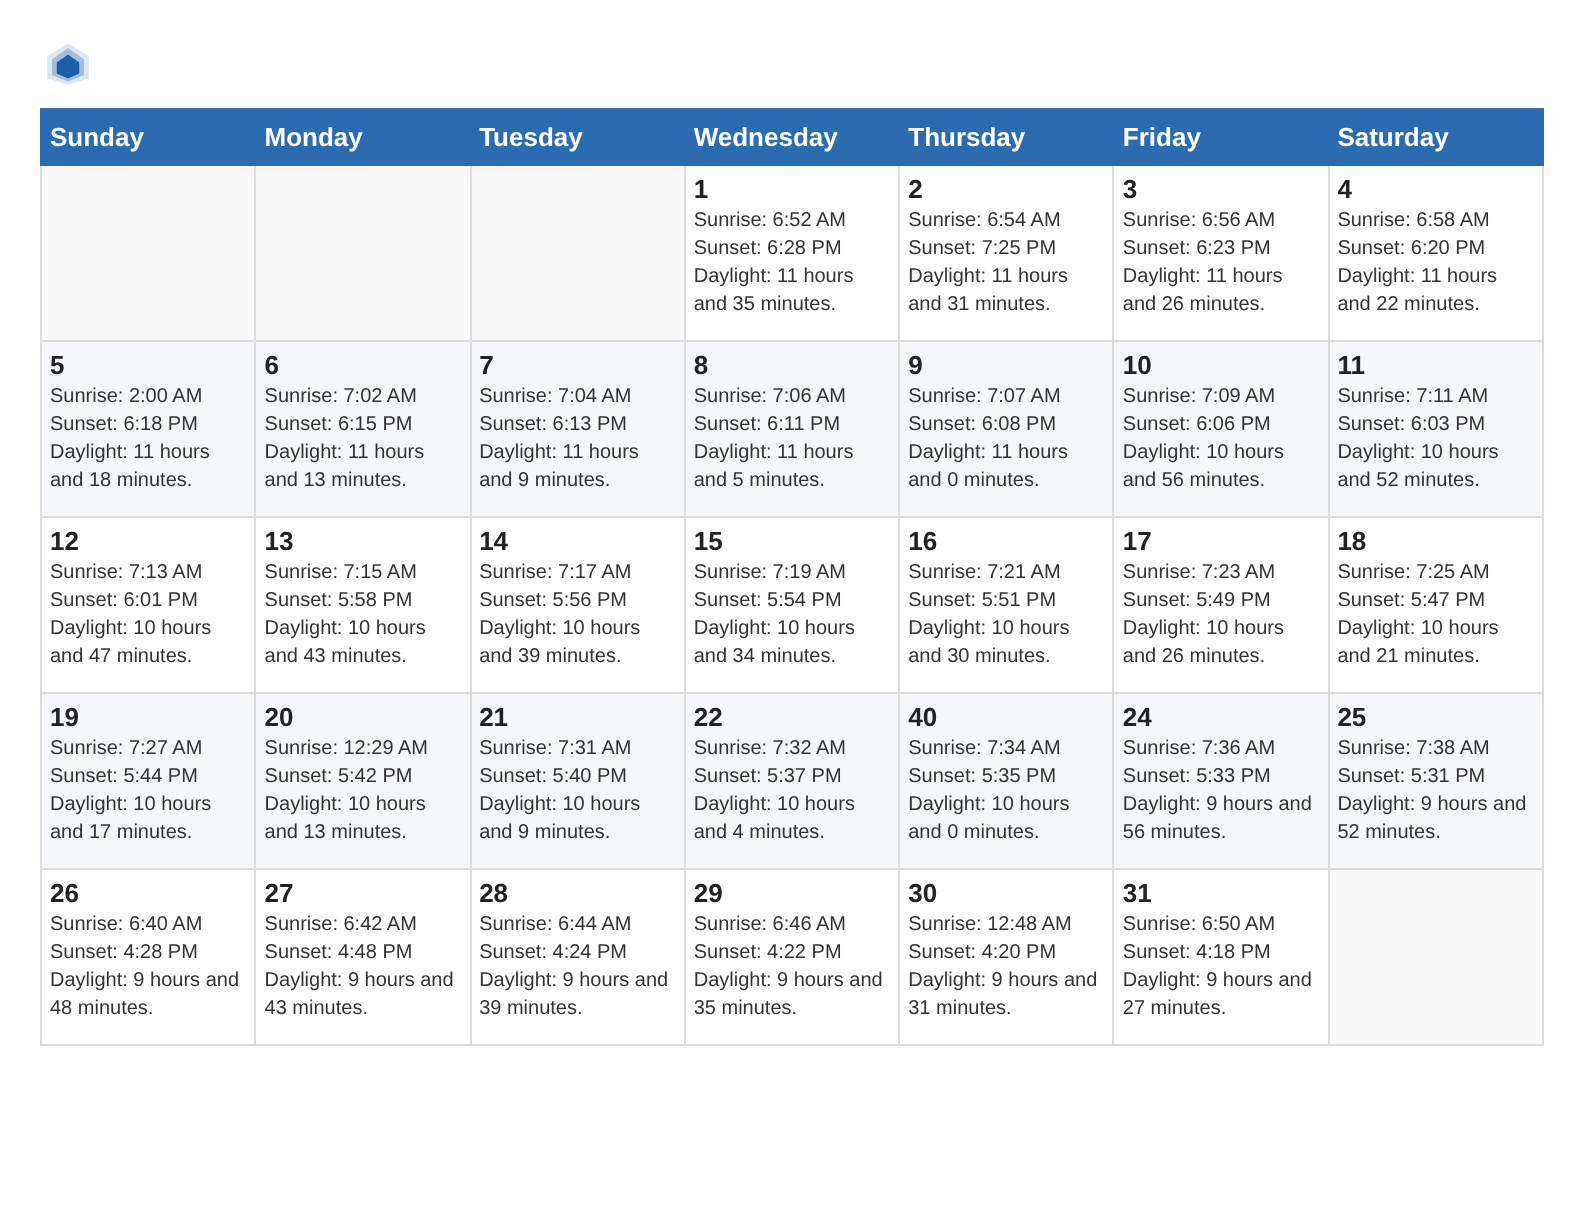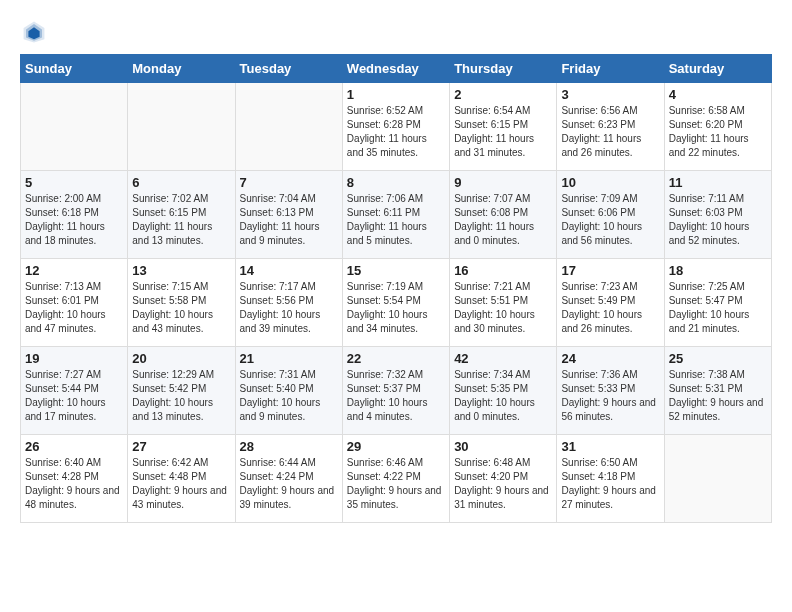--- a/index.html
+++ b/index.html
@@ -130,21 +130,21 @@
         <td>
           <span class="day-number">1</span>
           <div class="cell-content">Sunrise: 6:52 AM
 Sunset: 6:28 PM
 Daylight: 11 hours
 and 35 minutes.</div>
         </td>
         <td>
           <span class="day-number">2</span>
           <div class="cell-content">Sunrise: 6:54 AM
-Sunset: 6:15 PM
+Sunset: 7:25 PM
 Daylight: 11 hours
 and 31 minutes.</div>
         </td>
         <td>
           <span class="day-number">3</span>
           <div class="cell-content">Sunrise: 6:56 AM
 Sunset: 6:23 PM
 Daylight: 11 hours
 and 26 minutes.</div>
         </td>
@@ -281,21 +281,21 @@
 and 9 minutes.</div>
         </td>
         <td>
           <span class="day-number">22</span>
           <div class="cell-content">Sunrise: 7:32 AM
 Sunset: 5:37 PM
 Daylight: 10 hours
 and 4 minutes.</div>
         </td>
         <td>
-          <span class="day-number">42</span>
+          <span class="day-number">40</span>
           <div class="cell-content">Sunrise: 7:34 AM
 Sunset: 5:35 PM
 Daylight: 10 hours
 and 0 minutes.</div>
         </td>
         <td>
           <span class="day-number">24</span>
           <div class="cell-content">Sunrise: 7:36 AM
 Sunset: 5:33 PM
 Daylight: 9 hours
@@ -333,21 +333,21 @@
         </td>
         <td>
           <span class="day-number">29</span>
           <div class="cell-content">Sunrise: 6:46 AM
 Sunset: 4:22 PM
 Daylight: 9 hours
 and 35 minutes.</div>
         </td>
         <td>
           <span class="day-number">30</span>
-          <div class="cell-content">Sunrise: 6:48 AM
+          <div class="cell-content">Sunrise: 12:48 AM
 Sunset: 4:20 PM
 Daylight: 9 hours
 and 31 minutes.</div>
         </td>
         <td>
           <span class="day-number">31</span>
           <div class="cell-content">Sunrise: 6:50 AM
 Sunset: 4:18 PM
 Daylight: 9 hours
 and 27 minutes.</div>

